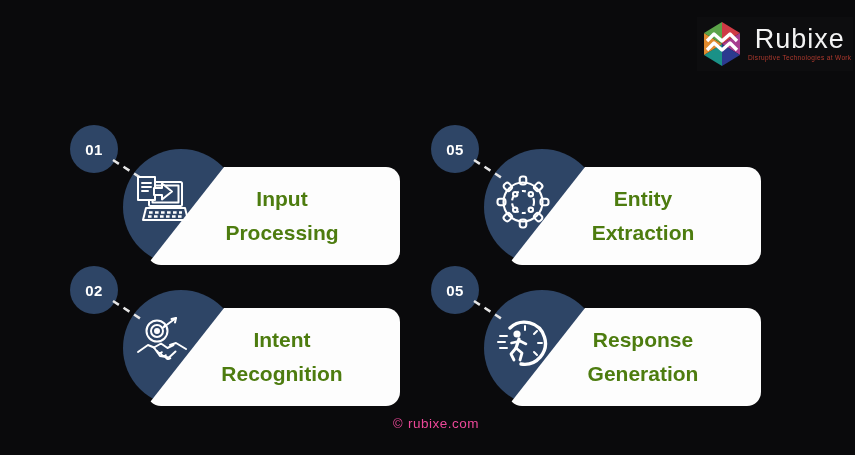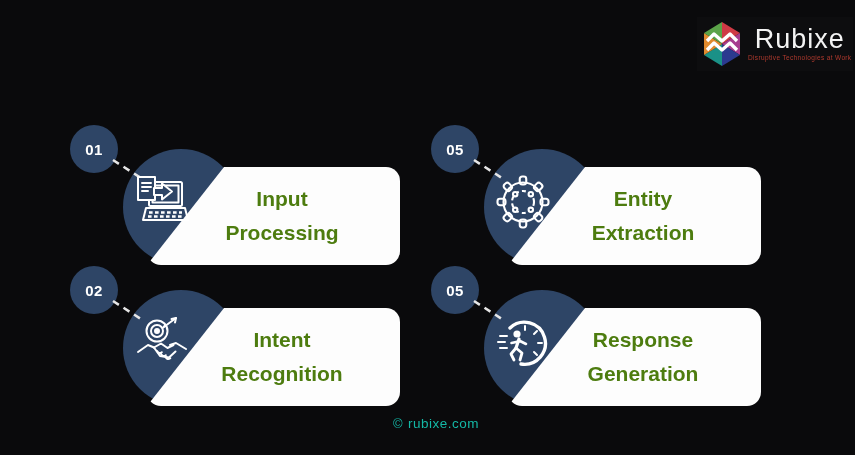--- a/index.html
+++ b/index.html
@@ -45,21 +45,21 @@
     display:flex;align-items:center;justify-content:center;
     padding-left:17px;box-sizing:border-box;
   }
   .card-label{
     color:#4d7c0f;font-size:21px;font-weight:700;text-align:center;line-height:1.6;
   }
   .step-icon{position:absolute;left:92px;top:52px;}
   
   .footer{
     position:absolute;left:0;right:0;top:416px;text-align:center;
-    color:#14b8a6;font-size:13.5px;letter-spacing:.5px;padding-left:17px;
+    color:#ec4899;font-size:13.5px;letter-spacing:.5px;padding-left:17px;
   }
   .footer .c{font-size:13px;margin-right:5px;}
 </style>
 </head>
 <body>
 
 <div class="canvas">
 
 
   <div class="logo">

